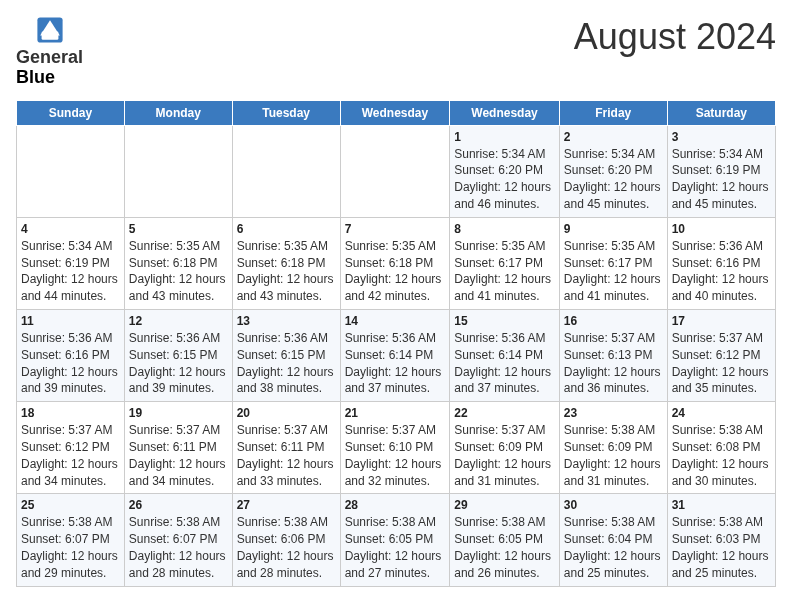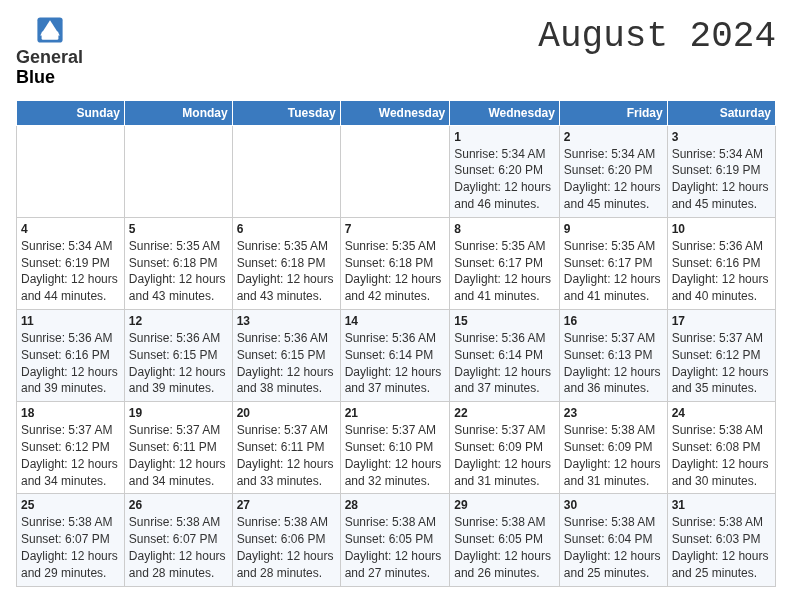--- a/index.html
+++ b/index.html
@@ -35,36 +35,35 @@
       width: 28px;
       height: 28px;
     }
     .title-block {
       text-align: right;
     }
     .month-title {
       font-size: 36px;
       font-weight: normal;
       color: #333;
-      font-family: Liberation Mono, monospace;
     }
     .location {
       font-size: 16px;
       color: #555;
     }
     .calendar {
       width: 100%;
       border-collapse: collapse;
       font-size: 11px;
     }
     .calendar thead th {
       background: #3a7abf;
       color: #fff;
       padding: 5px 4px;
-      text-align: right;
+      text-align: center;
       font-size: 12px;
       font-weight: bold;
       border: 1px solid #fff;
     }
     .calendar tbody td {
       border: 1px solid #ccc;
       vertical-align: top;
       padding: 4px;
       width: 113px;
       min-height: 80px;

